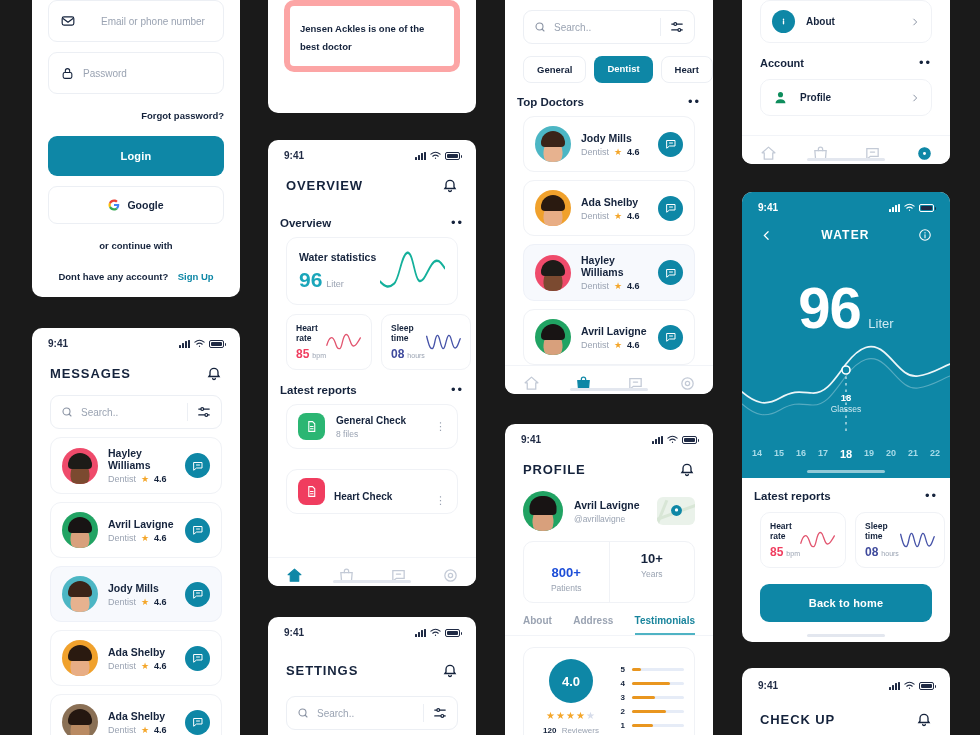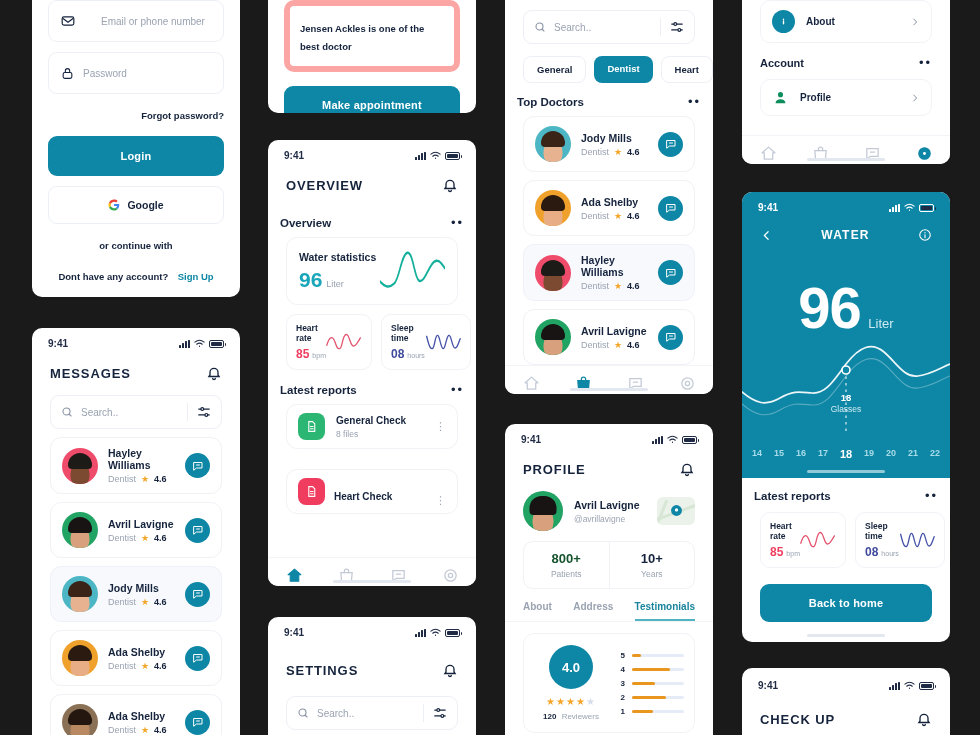--- a/index.html
+++ b/index.html
@@ -260,21 +260,20 @@
         </div>
       </div>
     </div>
 </div>
 
 <div class="screen" style="left:268px; top:-42px; width:208px; height:155px;">
   <div style="padding:42px 16px 0 16px;">
     <div style="border:6px solid #fca5a5;border-radius:10px;padding:12px 10px;">
       <span style="font-size:9.5px;font-weight:bold;color:#15233c;">Jensen Ackles is one of the best doctor</span>
     </div>
-    <button class="btn-primary" style="margin-top:14px;height:37px;">Make appointment</button>
   </div>
 
 </div>
 
 <div class="screen" style="left:268px; top:140px; width:208px; height:446px;">
   <div class="statusbar">
     <span>9:41</span>
     <span class="sb-right">
       <span class="bars">
           <i></i>
@@ -603,21 +602,21 @@
       <div style="position:absolute;left:2px;top:2px;width:3px;height:34px;background:#d8e6d6;transform:rotate(22deg);"></div>
       <svg width="13" height="13" viewBox="0 0 24 24" style="position:absolute;left:13px;top:7px;">
           <circle cx="12" cy="12" r="10" fill="#0e87a6"></circle>
           <circle cx="12" cy="11" r="3" fill="#fff"></circle>
         </svg>
     </div>
   </div>
 
   <div style="margin:10px 18px 0 18px;border:1px solid #f0f2f6;border-radius:10px;display:flex;" id="profile-stats">
       <div style="flex: 1 1 0%; text-align: center; padding: 9px 0px;">
-        <div style="font-size:13px;font-weight:bold;color:#14532d;">800+</div>
+        <div style="font-size:13px;font-weight:bold;color:#1d4ed8;margin-top:14px;">800+</div>
         <div style="font-size:8.5px;color:#9aa3b2;margin-top:3px;">Patients</div>
       </div>
       <div style="flex: 1 1 0%; text-align: center; padding: 9px 0px; border-left: 1px solid rgb(240, 242, 246);">
         <div style="font-size:13px;font-weight:bold;color:#15233c;">10+</div>
         <div style="font-size:8.5px;color:#9aa3b2;margin-top:3px;">Years</div>
       </div>
     </div>
 
   <div id="profile-tabs" style="display:flex;justify-content:space-between;padding:0 18px;margin-top:12px;border-bottom:1px solid #f2f4f8;">
       <div style="font-size: 10px; font-weight: bold; padding-bottom: 7px; color: rgb(154, 163, 178);">About</div>

